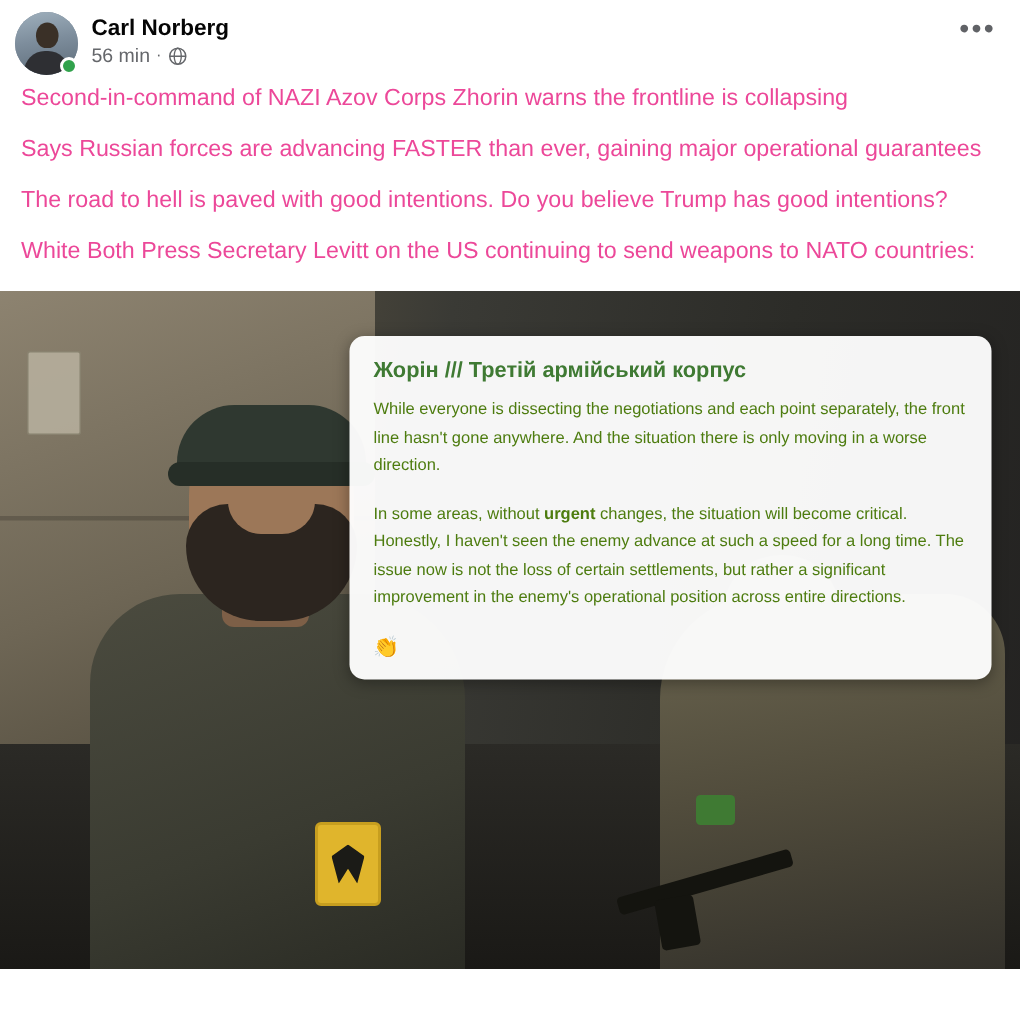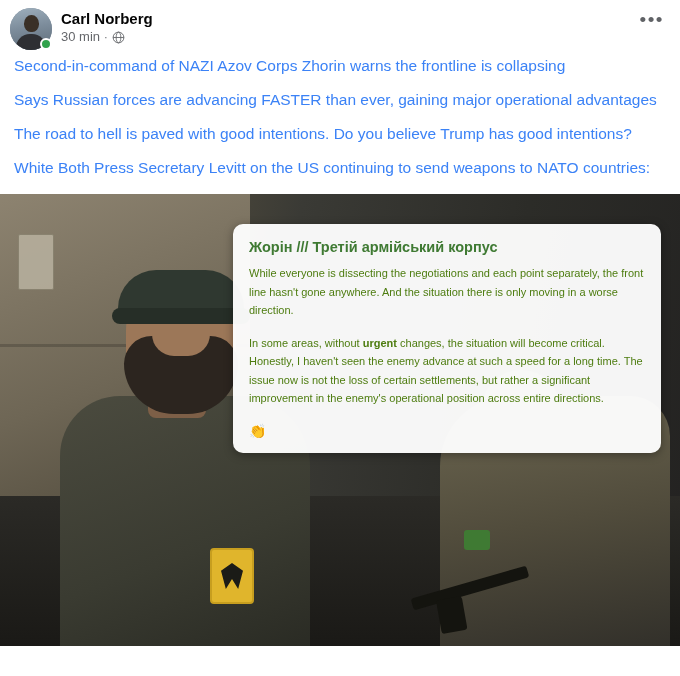--- a/index.html
+++ b/index.html
@@ -106,21 +106,21 @@
     letter-spacing: 1.5px;
     line-height: 12px;
     cursor: pointer;
     padding: 2px 2px;
   }
   
   .post-body {
     padding: 3px 14px 8px 14px;
     font-size: 15.5px;
     line-height: 21px;
-    color: #3b82f6;
+    color: #ec4899;
   }
   .post-body p {
     margin: 0 0 13px 0;
   }
   .post-body p.tight { margin-bottom: 1px; }
   .post-body p:last-child { margin-bottom: 8px; }
   
   .media {
     position: relative;
     width: 680px;
@@ -319,37 +319,37 @@
       <div class="avatar">
         <div class="sky"></div>
         <div class="head"></div>
         <div class="body"></div>
       </div>
       <div class="online-dot"></div>
     </div>
     <div class="hdr-text">
       <div class="author">Carl Norberg</div>
       <div class="meta">
-        <span>30 min</span>
+        <span>56 min</span>
         <span class="dot-sep">·</span>
         <span class="globe-icon">
           <svg viewBox="0 0 16 16" width="13" height="13" aria-hidden="true">
             <circle cx="8" cy="8" r="6.6" fill="none" stroke="#65676b" stroke-width="1.2"></circle>
             <ellipse cx="8" cy="8" rx="2.9" ry="6.6" fill="none" stroke="#65676b" stroke-width="1.1"></ellipse>
             <line x1="1.4" y1="8" x2="14.6" y2="8" stroke="#65676b" stroke-width="1.1"></line>
           </svg>
         </span>
       </div>
     </div>
     <div class="more-btn">•••</div>
   </div>
 
   <div class="post-body">
     <p>Second-in-command of NAZI Azov Corps Zhorin warns the frontline is collapsing</p>
-    <p>Says Russian forces are advancing FASTER than ever, gaining major operational advantages</p>
+    <p>Says Russian forces are advancing FASTER than ever, gaining major operational guarantees</p>
     <p>The road to hell is paved with good intentions. Do you believe Trump has good intentions?</p>
     <p>White Both Press Secretary Levitt on the US continuing to send weapons to NATO countries:</p>
   </div>
 
   <div class="media">
     <div class="photo-bg"></div>
     <div class="wall-left">
       <div class="wall-panel"></div>
       <div class="wall-seam"></div>
     </div>

